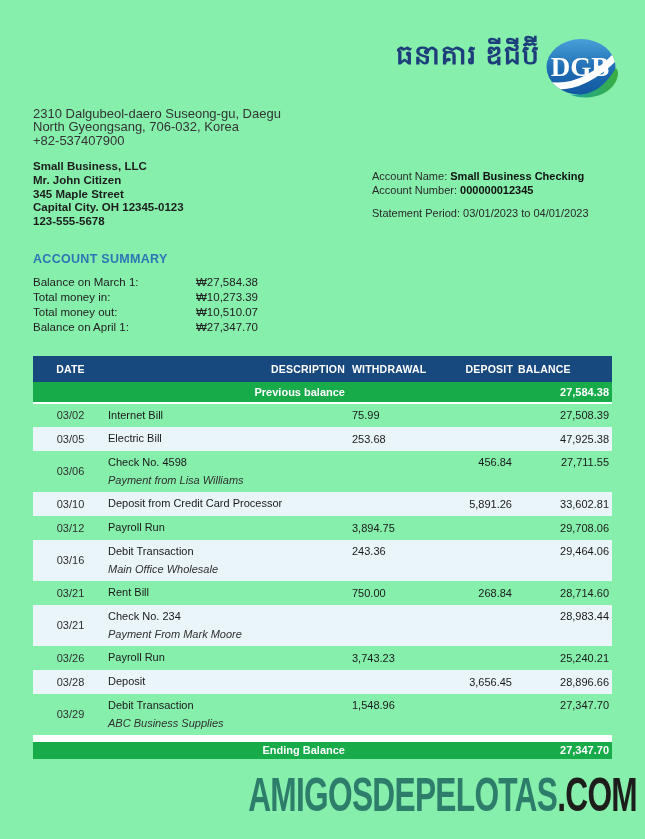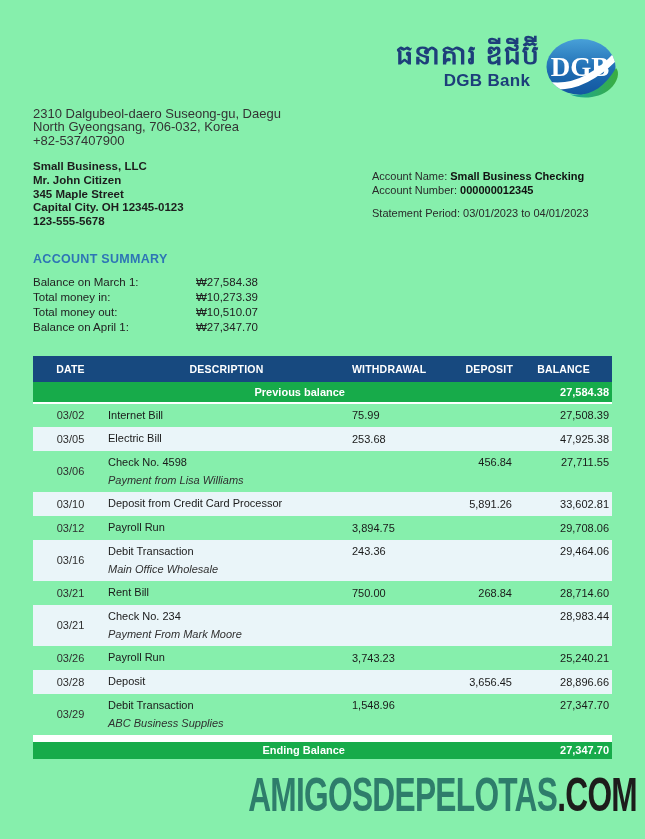--- a/index.html
+++ b/index.html
@@ -41,24 +41,24 @@
   .summary-rows{margin-top:9px;font-size:11.5px;color:#222;}
   .summary-row{display:flex;line-height:15px;}
   .summary-label{width:163px;}
   .summary-value{width:120px;}
 
   
   table.txn{width:579px;margin:21px 33px 0 33px;border-collapse:collapse;font-size:11px;color:var(--text);table-layout:fixed;}
   col.c1{width:75px;}col.c2{width:237px;}col.c3{width:90px;}col.c4{width:83px;}col.c5{width:94px;}
   thead th{background:var(--header-navy);color:#fff;font-weight:700;font-size:10.5px;height:26px;letter-spacing:0.2px;}
   th.h-date{text-align:center;}
-  th.h-desc{text-align:center;margin-left:8px;}
+  th.h-desc{text-align:right;margin-left:8px;}
   th.h-wd{text-align:left;padding-left:7px;}
   th.h-dep{text-align:right;padding-right:5px;}
-  th.h-bal{text-align:center;padding-right:3px;}
+  th.h-bal{text-align:left;padding-right:3px;}
   tr.band{background:var(--green);color:#fff;font-weight:700;height:21px;}
   tr.band td{padding:0;}
   tr.band .b-label{text-align:right;}
   tr.band .b-bal{text-align:right;padding-right:3px;}
   tr.prev{border-bottom:2px solid #fff;}
   tr.ending{border-top:7px solid #fff;}
   tbody td{vertical-align:middle;}
   td.c-date{text-align:center;color:#2f2f2f;}
   td.c-desc{text-align:left;}
   td.c-wd{text-align:left;padding-left:7px;}
@@ -79,21 +79,20 @@
 </style>
 </head>
 <body>
 
 <div class="page">
 
   <div class="brand-row">
     <div class="brand">
       <div class="brand-text">
         <div class="brand-khmer">ធនាគារ ឌីជីប៊ី</div>
-        <div class="brand-en">DGB Bank</div>
       </div>
       <svg class="logo-mark" width="74" height="62" viewBox="0 0 74 62">
         <defs>
           <linearGradient id="lgBlue" x1="0" y1="0" x2="0" y2="1">
             <stop offset="0" stop-color="#48a0d8"></stop>
             <stop offset="0.55" stop-color="#1e6cb2"></stop>
             <stop offset="1" stop-color="#1257a0"></stop>
           </linearGradient>
           <linearGradient id="lgGreen" x1="0" y1="0" x2="1" y2="0">
             <stop offset="0" stop-color="#19a6a0"></stop>

